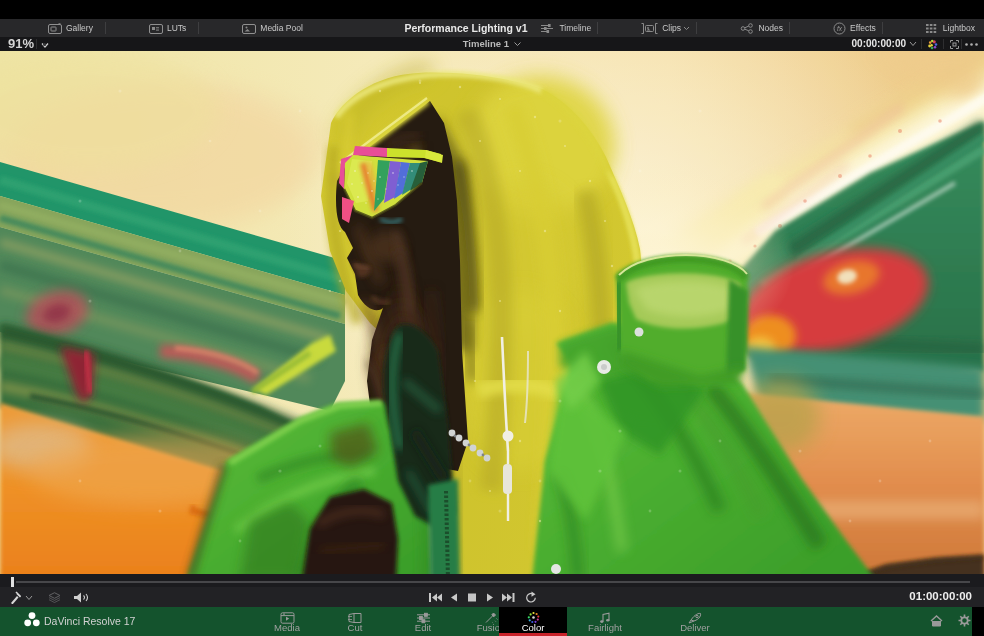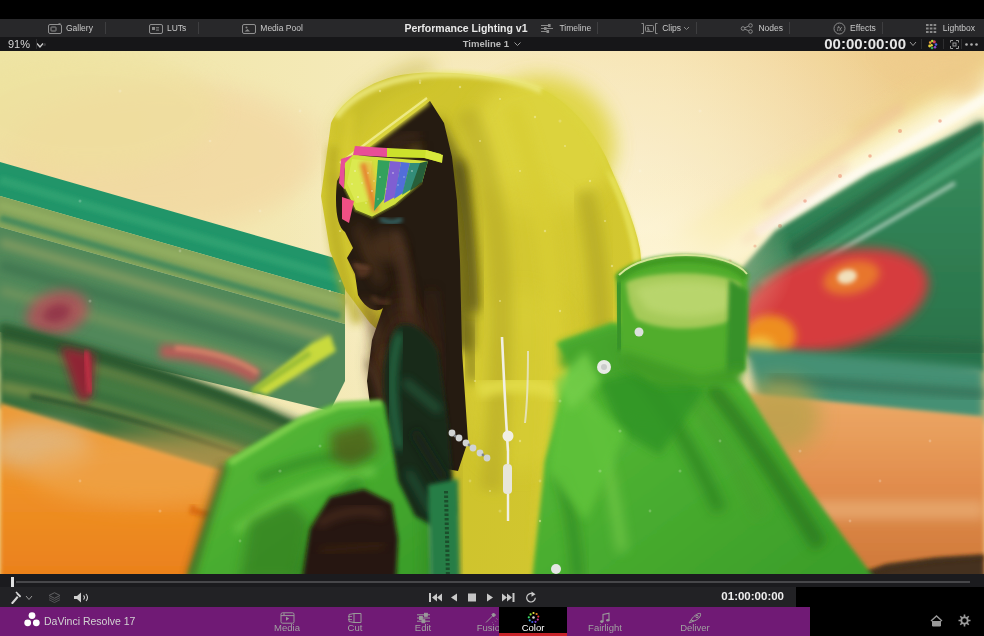--- a/index.html
+++ b/index.html
@@ -11,36 +11,36 @@
   #topbar{left:0;top:19px;width:984px;height:18px;background:#28282a;
           display:flex;align-items:center;font-size:8.5px;color:#c9c9c9;}
   #topbar .btn{display:flex;align-items:center;height:18px;white-space:nowrap;margin-left:37px;}
   #topbar .sep{width:1px;height:12px;background:#3e3e40;margin:0 6px;}
   #topbar .ic{margin-right:4px;display:flex;align-items:center;}
   #title{left:0;top:19px;width:932px;height:18px;line-height:18px;text-align:center;
          color:#e8e8e8;font-size:10.5px;font-weight:bold;z-index:5;pointer-events:none;}
   
   #vhead{left:0;top:37px;width:984px;height:14px;background:#161618;color:#dadada;}
   #vhead .z{position:absolute;left:8px;top:0;height:14px;line-height:14px;
-            font-size:11px;font-weight:normal;color:#d5d5d5;}
+            font-size:13px;font-weight:bold;color:#d5d5d5;}
   #vhead .tl{position:absolute;left:0;width:100%;text-align:center;height:14px;
              line-height:14px;font-size:9.5px;font-weight:bold;color:#b9b9b9;}
   #vhead .tc{position:absolute;right:78px;top:0;height:14px;line-height:14px;
-             font-size:15px;font-weight:bold;color:#e6e6e6;}
+             font-size:10px;font-weight:bold;color:#e6e6e6;}
   
   #scene{left:0;top:51px;}
   
   #scrub{left:0;top:574px;width:984px;height:13px;background:#1b1b1e;}
   #scrub .line{position:absolute;left:16px;top:7px;width:954px;height:2px;background:#47474a;}
   #scrub .tick{position:absolute;left:11px;top:3px;width:3px;height:10px;background:#e0e0e0;}
   
-  #trans{left:0;top:587px;width:796px;height:20px;background:#222225;}
+  #trans{left:0;top:587px;width:984px;height:20px;background:#222225;}
   #trans .tc{position:absolute;right:12px;top:3px;font-size:11.5px;font-weight:bold;color:#eeeeee;}
   
-  #botbar{left:0;top:607px;width:810px;height:29px;background:#701a75;}
+  #botbar{left:0;top:607px;width:972px;height:29px;background:#14532d;}
   .tab{position:absolute;top:0;width:68px;height:26px;text-align:center;color:#a0a0a0;}
   .tab .lbl{position:absolute;top:15px;width:100%;font-size:9.5px;}
   .tab .tic{position:absolute;top:3px;width:100%;height:12px;}
   .tab.active{background:#000;height:26px;}
   .tab.active .lbl{color:#fff;}
   .tab.active::after{content:"";position:absolute;left:0;top:26px;width:68px;height:3px;background:#c8222a;}
   #dvlogo{position:absolute;left:24px;top:5px;}
   #dvname{position:absolute;left:44px;top:8px;font-size:10.5px;color:#d2d2d2;}
 </style>
 </head>

